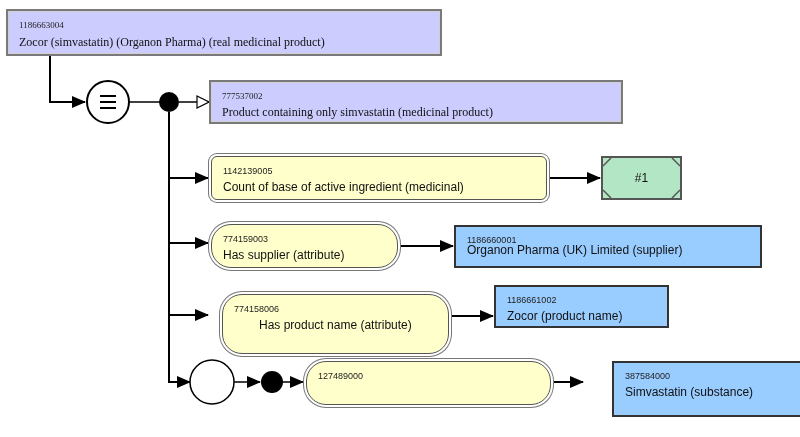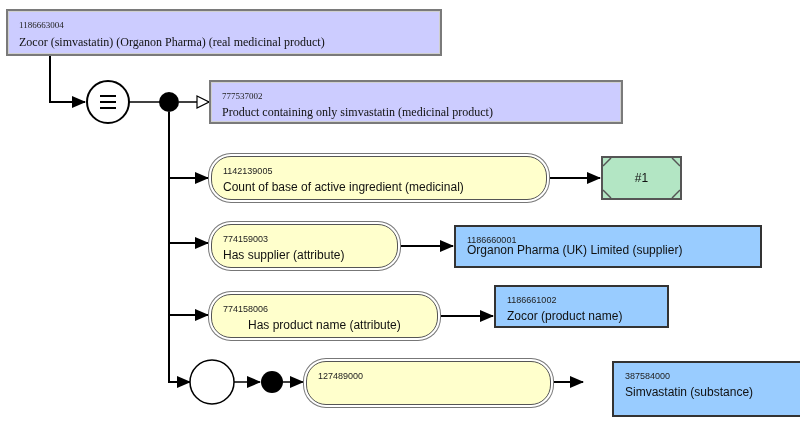--- a/index.html
+++ b/index.html
@@ -69,21 +69,21 @@
 <div class="node concept-def" style="left:6px; top:9px; width:436px; height:47px;">
   <span class="sctid" style="top:9px;">1186663004</span>
   <span class="label" style="top:24px;">Zocor (simvastatin) (Organon Pharma) (real medicinal product)</span>
 </div>
 
 <div class="node concept-def" style="left:209px; top:80px; width:414px; height:44px;">
   <span class="sctid" style="top:9px;">777537002</span>
   <span class="label" style="top:23px;">Product containing only simvastatin (medicinal product)</span>
 </div>
 
-<div class="node attr" style="left:211px; top:156px; width:336px; height:44px;">
+<div class="node attr" style="left:211px; top:156px; width:336px; height:44px;border-radius:6px;">
   <span class="sctid" style="top:9px;">1142139005</span>
   <span class="label" style="top:23px;">Count of base of active ingredient (medicinal)</span>
 </div>
 
 <div class="node concrete" style="left:601px; top:156px; width:81px; height:44px;">
   <svg width="77" height="40" style="position:absolute;left:0;top:0;">
     <line x1="0" y1="8" x2="8" y2="0" stroke="#555" stroke-width="1.5"></line>
     <line x1="69" y1="0" x2="77" y2="8" stroke="#555" stroke-width="1.5"></line>
     <line x1="0" y1="32" x2="8" y2="40" stroke="#555" stroke-width="1.5"></line>
     <line x1="69" y1="40" x2="77" y2="32" stroke="#555" stroke-width="1.5"></line>
@@ -93,21 +93,21 @@
 
 <div class="node attr" style="left:211px; top:224px; width:187px; height:44px;">
   <span class="sctid" style="top:9px;">774159003</span>
   <span class="label" style="top:23px;">Has supplier (attribute)</span>
 </div>
 <div class="node concept-prim" style="left:454px; top:225px; width:308px; height:43px;">
   <span class="sctid" style="top:8px;">1186660001</span>
   <span class="label" style="top:16px;">Organon Pharma (UK) Limited (supplier)</span>
 </div>
 
-<div class="node attr" style="left:211px; top:294px; width:227px; height:44px;padding-left:23px;">
+<div class="node attr" style="left:222px; top:294px; width:227px; height:60px;padding-left:23px;">
   <span class="sctid" style="top:9px;">774158006</span>
   <span class="label" style="top:23px;margin-left:25px;">Has product name (attribute)</span>
 </div>
 <div class="node concept-prim" style="left:494px; top:285px; width:175px; height:43px;">
   <span class="sctid" style="top:8px;">1186661002</span>
   <span class="label" style="top:22px;">Zocor (product name)</span>
 </div>
 
 <div class="node attr" style="left:306px; top:361px; width:245px; height:44px;">
   <span class="sctid" style="top:9px;">127489000</span>

